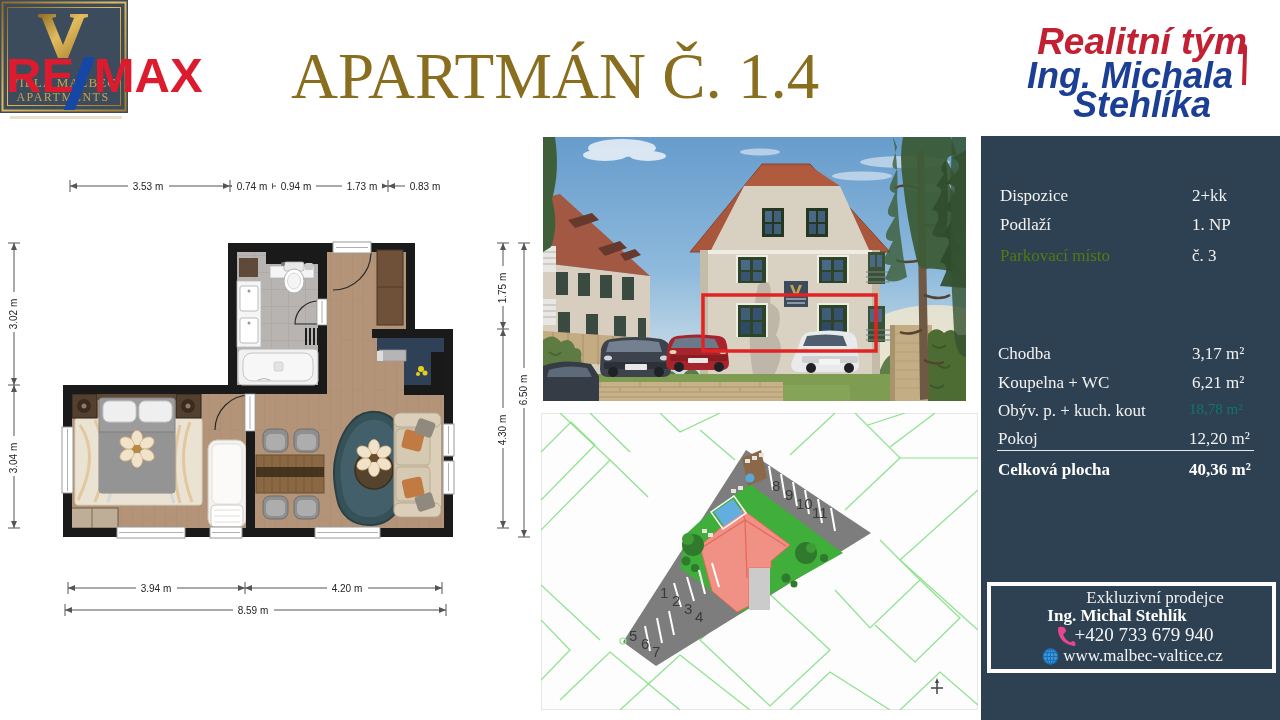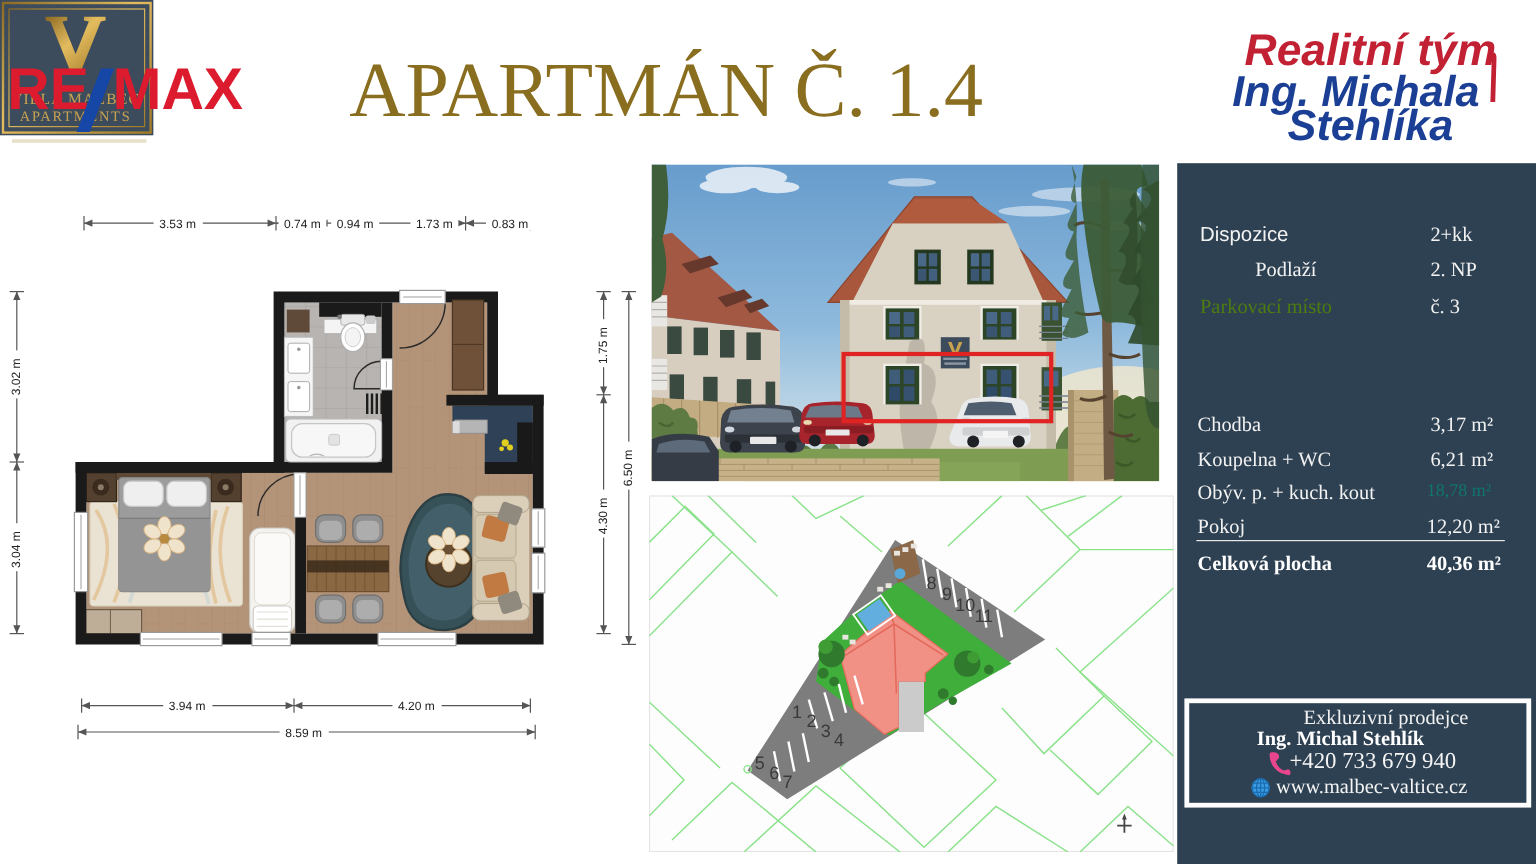--- a/index.html
+++ b/index.html
@@ -38,25 +38,25 @@
 <div class="abs" style="left:1008px;top:55px;width:244px;text-align:center;font-weight:bold;font-style:italic;font-size:36px;color:#1b3f94;white-space:nowrap;">Ing. Michala</div>
 
 <div class="abs" style="left:1020px;top:84px;width:244px;text-align:center;font-weight:bold;font-style:italic;font-size:36px;color:#1b3f94;white-space:nowrap;">Stehlíka</div>
 
 <svg class="abs" style="left:1238px;top:38px" width="14" height="50" viewBox="0 0 14 50">
       <path d="M4 6 Q10 4 9 13 L8 47 L4 47 L5 15 Q5 10 2 10 Z" fill="#c22033"></path>
     </svg>
 
 <div class="abs" id="panel" style="left:981px;top:136px;width:299px;height:584px;background:#2e4152;"></div>
 
-<div class="abs" style="left:1000px;top:186px;font-family:Liberation Sans, sans-serif;font-size:17px;color:#f2f2f2;">Dispozice</div>
+<div class="abs" style="left:1000px;top:186px;font-family:Liberation Serif, serif;font-size:17px;color:#f2f2f2;">Dispozice</div>
 <div class="abs" style="left:1192px;top:186px;font-family:'Liberation Serif',serif;font-size:17px;color:#f2f2f2;">2+kk</div>
 
-<div class="abs" style="left:1000px;top:215px;font-family:'Liberation Serif',serif;font-size:17px;color:#f2f2f2;margin-left:46px;">Podlaží</div>
-<div class="abs" style="left:1192px;top:215px;font-family:'Liberation Serif',serif;font-size:17px;color:#f2f2f2;">2. NP</div>
+<div class="abs" style="left:1000px;top:215px;font-family:'Liberation Serif',serif;font-size:17px;color:#f2f2f2;">Podlaží</div>
+<div class="abs" style="left:1192px;top:215px;font-family:'Liberation Serif',serif;font-size:17px;color:#f2f2f2;">1. NP</div>
 
 <div class="abs" style="left:1000px;top:246px;font-family:'Liberation Serif',serif;font-size:17px;color:#4d7c0f;">Parkovací místo</div>
 <div class="abs" style="left:1192px;top:246px;font-family:'Liberation Serif',serif;font-size:17px;color:#f2f2f2;">č. 3</div>
 
 <div class="abs" style="left:998px;top:344px;font-family:'Liberation Serif',serif;font-size:17px;color:#f2f2f2;">Chodba</div>
 <div class="abs" style="left:1192px;top:344px;font-family:'Liberation Serif',serif;font-size:17px;color:#f2f2f2;">3,17 m²</div>
 
 <div class="abs" style="left:998px;top:373px;font-family:Liberation Serif, serif;font-size:17px;color:#f2f2f2;">Koupelna + WC</div>
 <div class="abs" style="left:1192px;top:373px;font-family:'Liberation Serif',serif;font-size:17px;color:#f2f2f2;">6,21 m²</div>
 

